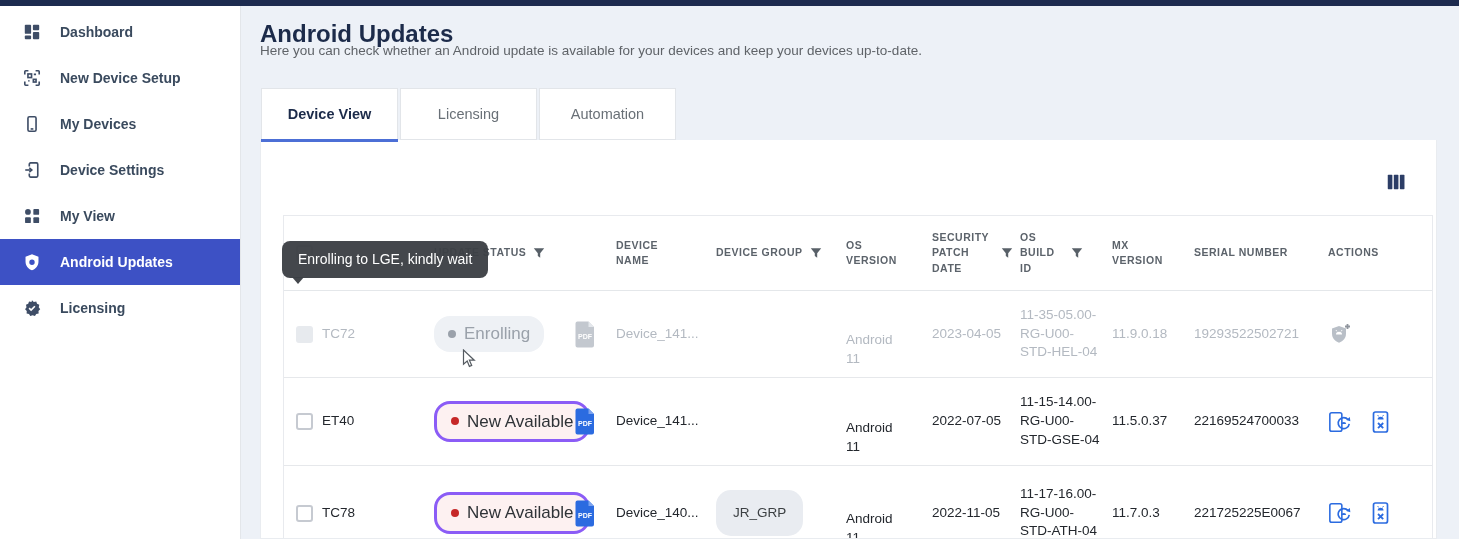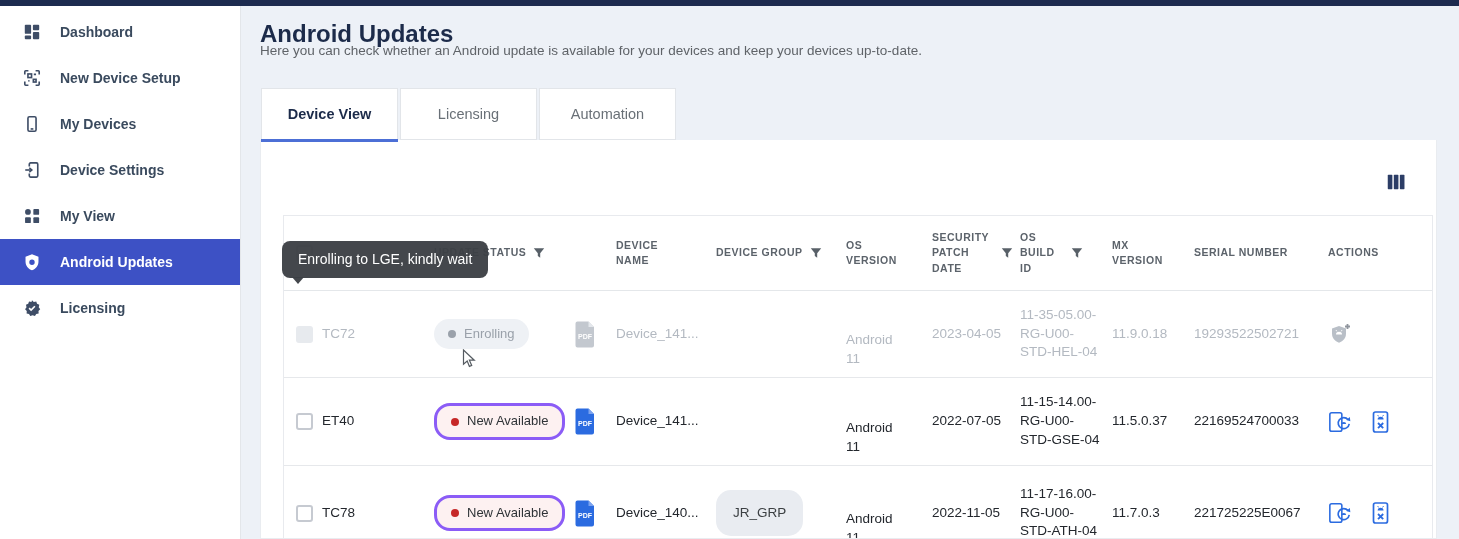--- a/index.html
+++ b/index.html
@@ -52,21 +52,21 @@
   .trow.r1 { height:87px; } .trow.r2 { height:88px; } .trow.r3 { height:95px; }
   .cell { padding-right:8px; line-height:1.4; overflow-wrap:break-word; }
   .narrow { max-width:60px;margin-top:32px; }
   .trow.disabled, .trow.disabled .cell { color:#b3b9c1; }
 
   .cb { width:17px; height:17px; border:2px solid #c6cad1; border-radius:3px; background:#fff;
     margin-left:12px; cursor:pointer; display:block; }
   .cb.disabled { background:#e7eaee; border-color:#e7eaee; cursor:default; }
 
   .badge { display:inline-flex; align-items:center; gap:8px; border-radius:16px;
-    padding:6px 14px; font-size:13px; white-space:nowrap; }
+    padding:6px 14px; font-size:17px; white-space:nowrap; }
   .badge .dot { width:8px; height:8px; border-radius:50%; }
   .badge.enrolling { background:#eef1f5; color:#9aa1aa; }
   .badge.enrolling .dot { background:#9aa1aa; }
   .badge.new { background:#fdf1f1; border:3px solid #8b5cf6; color:#2f3337; }
   .badge.new .dot { background:#c62828; }
 
   .group-pill { display:inline-block; background:#e9ecf1; color:#3c4043; border-radius:15px;
     padding:14px 17px; font-size:13.5px; }
 
   .pdficon { width:23px; height:27px; cursor:pointer; display:block; }

